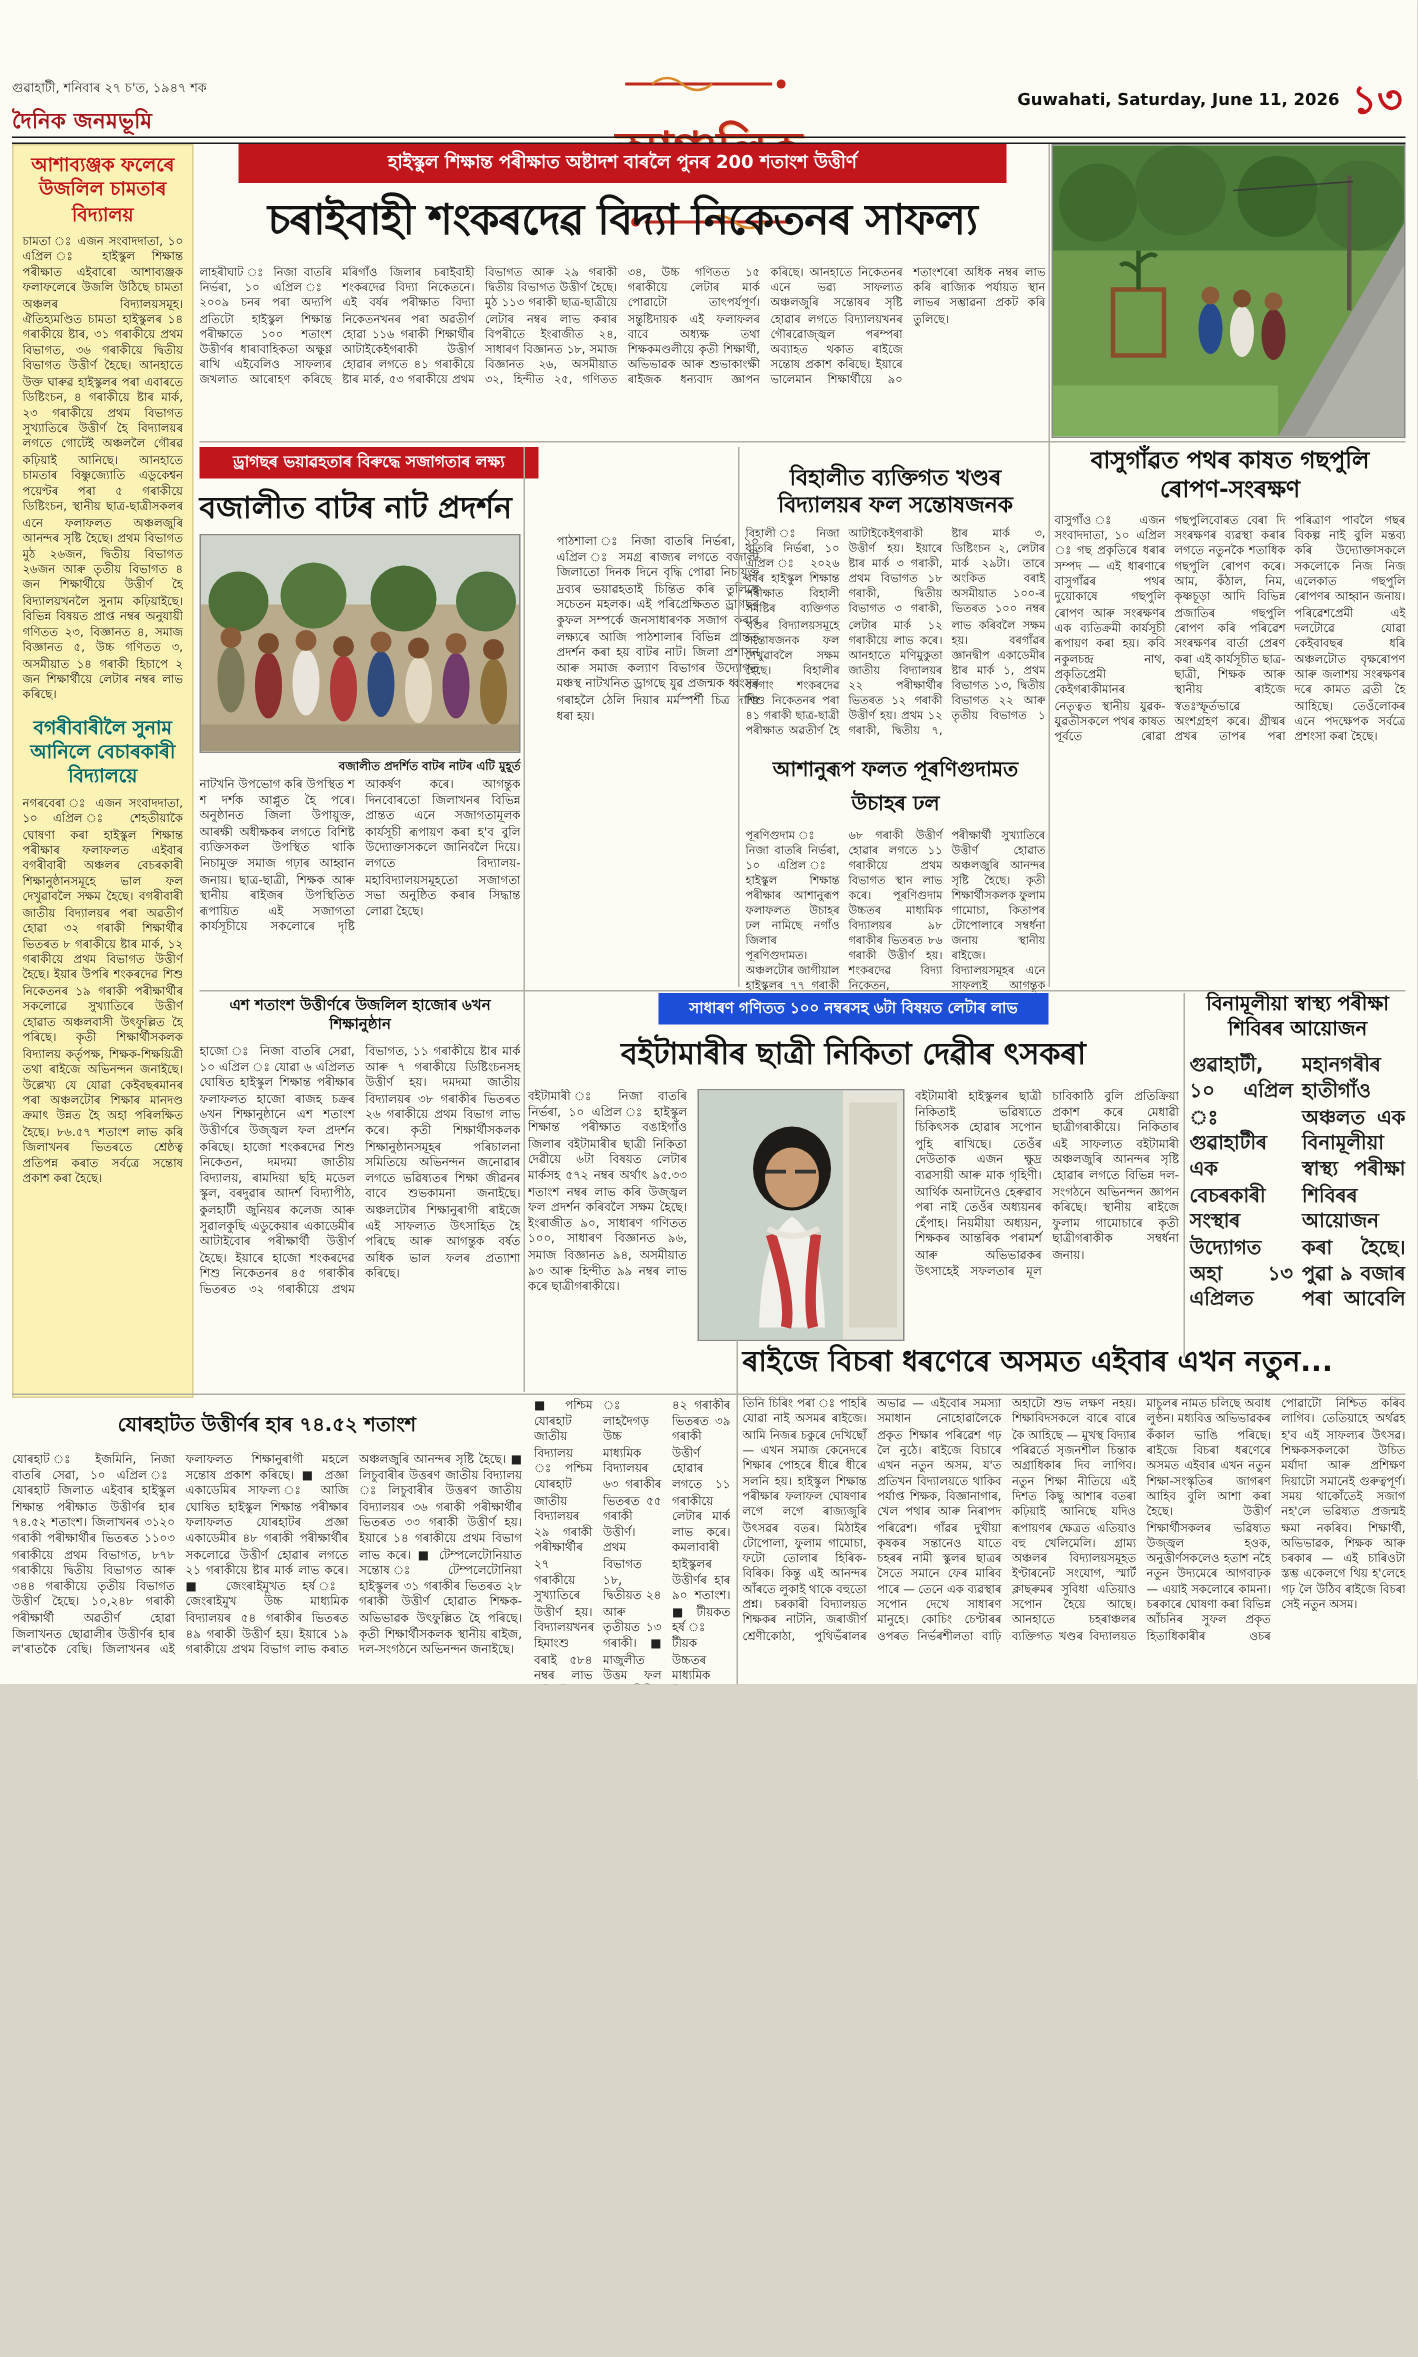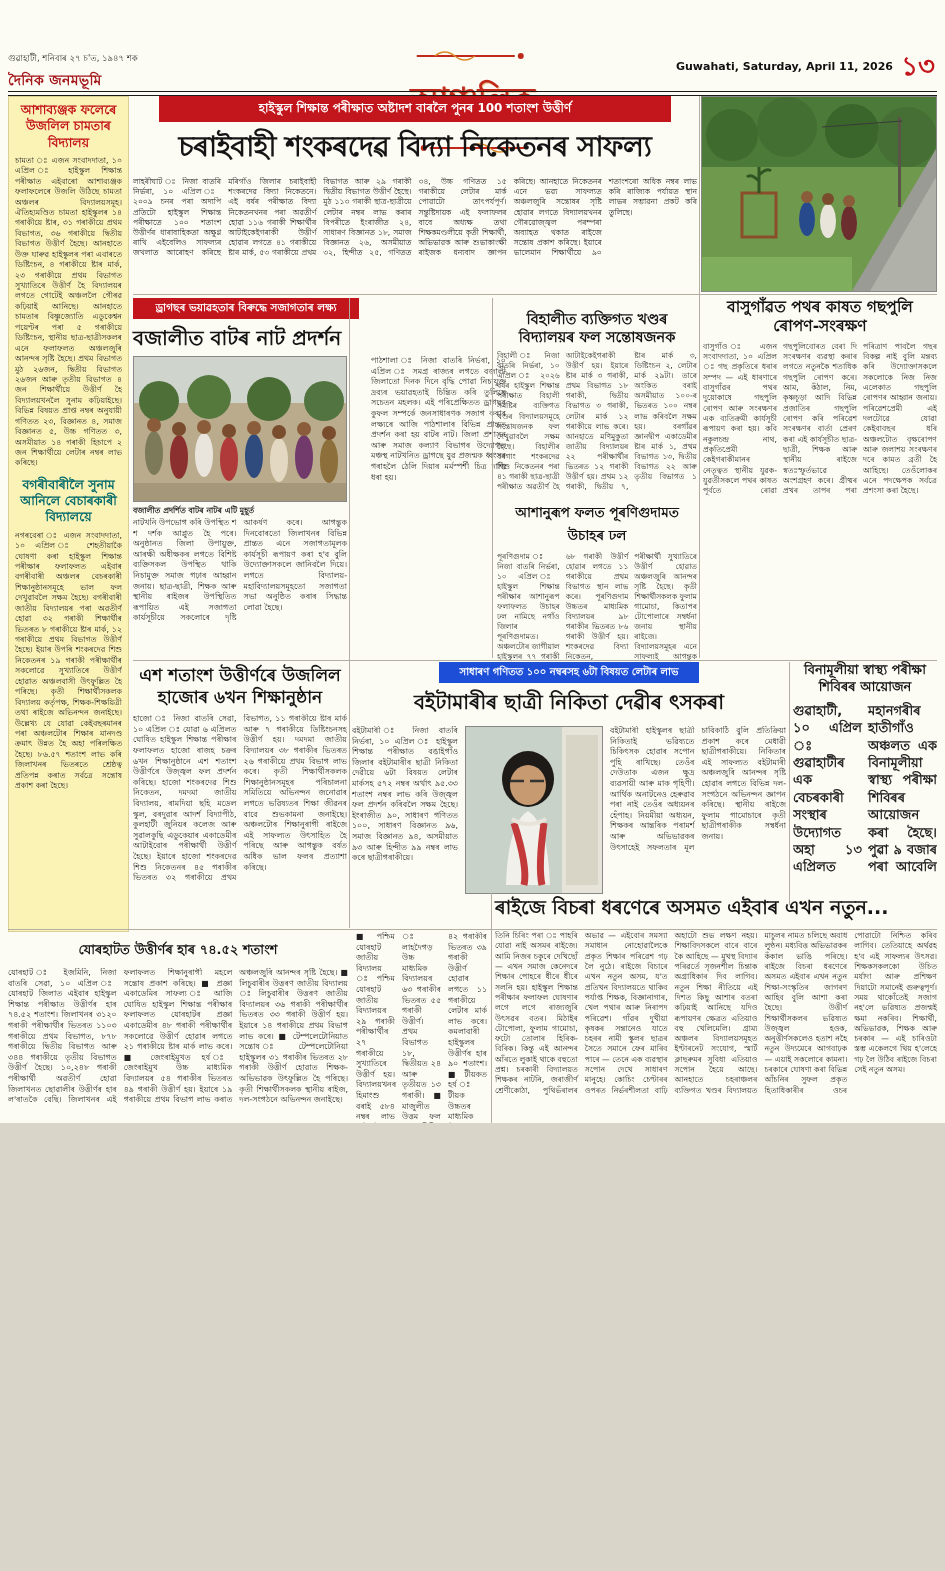--- a/index.html
+++ b/index.html
@@ -33,38 +33,38 @@
   .charaibahi h1{font-size:28px;font-weight:800;text-align:center;margin:3px 0 5px;letter-spacing:-.5px;}
   .charaibahi .art-body{column-count:6;column-gap:7px;height:116px;font-size:7.6px;}
   
   .photo{display:block;border:1px solid #888;box-sizing:border-box;}
   .photo-plantation{position:absolute;left:701px;top:96px;width:236px;height:196px;}
   
   .bajali{position:absolute;left:133px;top:298px;width:357px;height:360px;}
   .bajali .label{width:226px;background:#c3161c;color:#fff;font-size:10.5px;font-weight:700;text-align:center;padding:2px 0;}
   .bajali h2{font-size:20px;font-weight:800;margin:4px 0 4px;}
   .bajali .photo-wrap{position:absolute;left:0;top:58px;width:214px;height:146px;}
-  .bajali .caption{position:absolute;left:0;top:206px;width:214px;font-size:7.8px;font-weight:700;text-align:left;}
+  .bajali .caption{position:absolute;left:0;top:206px;width:214px;font-size:7.8px;font-weight:700;text-align:right;}
   .bajali .body-right{position:absolute;left:222px;top:58px;width:135px;height:298px;margin-left:16px;}
   .bajali .body-below{position:absolute;left:0;top:220px;width:214px;height:138px;column-count:2;column-gap:7px;}
   
   .bihali{position:absolute;left:497px;top:298px;width:200px;height:200px;}
   .bihali h2{font-size:14.5px;font-weight:800;text-align:center;margin:12px 0 5px;line-height:1.25;}
   .bihali .art-body{column-count:3;column-gap:6px;height:150px;font-size:7.5px;}
   
   .basugaon{position:absolute;left:703px;top:298px;width:234px;height:360px;}
   .basugaon h2{font-size:15.5px;font-weight:800;text-align:center;margin:0 0 5px;line-height:1.25;}
   .basugaon .art-body{column-count:3;column-gap:6px;height:306px;font-size:7.7px;}
   
   .purnigudam{position:absolute;left:497px;top:502px;width:200px;height:156px;}
   .purnigudam h2{font-size:13.5px;font-weight:800;text-align:center;margin:0 0 4px;}
   .purnigudam .art-body{column-count:3;column-gap:6px;height:124px;font-size:7.5px;}
   
   .hajo{position:absolute;left:133px;top:664px;width:214px;height:264px;}
-  .hajo h2{font-size:17px;font-weight:800;text-align:center;margin:0 0 6px;line-height:1.3;}
+  .hajo h2{font-size:10px;font-weight:800;text-align:center;margin:0 0 6px;line-height:1.3;}
   .hajo .art-body{column-count:2;column-gap:7px;height:216px;}
   
   .nikita{position:absolute;left:352px;top:662px;width:434px;height:243px;}
   .nikita .label{width:260px;margin:0 auto;background:#1d4ed8;color:#fff;font-size:10px;font-weight:700;text-align:center;padding:2px 0;}
   .nikita h2{font-size:20px;font-weight:800;text-align:center;margin:4px 0 6px;}
   .nikita .row{display:flex;gap:7px;height:168px;}
   .nikita .col-a{width:106px;flex:none;}
   .nikita .photo-wrap{width:138px;height:168px;flex:none;}
   .nikita .col-b{flex:1;column-count:2;column-gap:7px;}
   
@@ -100,34 +100,34 @@
         <path d="M20 8 q10 -8 20 0 q10 8 20 0" stroke="#d98a2b" stroke-width="1.5" fill="none"></path>
         <circle cx="106" cy="8" r="3" fill="#bf2a1d"></circle>
       </svg>
       <div class="section-title">আঞ্চলিক</div>
       <svg class="flourish" viewBox="0 0 115 16">
         <path d="M15 8 H113" stroke="#bf2a1d" stroke-width="2" fill="none"></path>
         <path d="M55 8 q10 -8 20 0 q10 8 20 0" stroke="#d98a2b" stroke-width="1.5" fill="none"></path>
         <circle cx="9" cy="8" r="3" fill="#bf2a1d"></circle>
       </svg>
     </div>
-    <div class="mh-right-date">Guwahati, Saturday, April 11, 2026</div>
+    <div class="mh-right-date">Guwahati, Saturday, June 11, 2026</div>
     <div class="page-num">১৩</div>
   </div>
   <div class="header-rule"></div>
 
   <section class="left-col">
     <h2 class="hl-red">আশাব্যঞ্জক ফলেৰে উজলিল চামতাৰ বিদ্যালয়</h2>
     <div class="art-body">চামতা ঃ এজন সংবাদদাতা, ১০ এপ্ৰিল ঃ হাইস্কুল শিক্ষান্ত পৰীক্ষাত এইবাৰো আশাব্যঞ্জক ফলাফলেৰে উজলি উঠিছে চামতা অঞ্চলৰ বিদ্যালয়সমূহ। ঐতিহ্যমণ্ডিত চামতা হাইস্কুলৰ ১৪ গৰাকীয়ে ষ্টাৰ, ৩১ গৰাকীয়ে প্ৰথম বিভাগত, ৩৬ গৰাকীয়ে দ্বিতীয় বিভাগত উত্তীৰ্ণ হৈছে। আনহাতে উক্ত ঘাৰুৱ হাইস্কুলৰ পৰা এবাৰতে ডিষ্টিংচন, ৪ গৰাকীয়ে ষ্টাৰ মাৰ্ক, ২৩ গৰাকীয়ে প্ৰথম বিভাগত সুখ্যাতিৰে উত্তীৰ্ণ হৈ বিদ্যালয়ৰ লগতে গোটেই অঞ্চললৈ গৌৰৱ কঢ়িয়াই আনিছে। আনহাতে চামতাৰ বিষ্ণুজ্যোতি এডুকেশ্বন পয়েণ্টৰ পৰা ৫ গৰাকীয়ে ডিষ্টিংচন, স্থানীয় ছাত্ৰ-ছাত্ৰীসকলৰ এনে ফলাফলত অঞ্চলজুৰি আনন্দৰ সৃষ্টি হৈছে। প্ৰথম বিভাগত মুঠ ২৬জন, দ্বিতীয় বিভাগত ২৬জন আৰু তৃতীয় বিভাগত ৪ জন শিক্ষাৰ্থীয়ে উত্তীৰ্ণ হৈ বিদ্যালয়খনলৈ সুনাম কঢ়িয়াইছে। বিভিন্ন বিষয়ত প্ৰাপ্ত নম্বৰ অনুযায়ী গণিতত ২৩, বিজ্ঞানত ৪, সমাজ বিজ্ঞানত ৫, উচ্চ গণিতত ৩, অসমীয়াত ১৪ গৰাকী হিচাপে ২ জন শিক্ষাৰ্থীয়ে লেটাৰ নম্বৰ লাভ কৰিছে।</div>
     <h2 class="hl-teal">বগৰীবাৰীলৈ সুনাম আনিলে বেচাৰকাৰী বিদ্যালয়ে</h2>
     <div class="art-body">নগৰবেৰা ঃ এজন সংবাদদাতা, ১০ এপ্ৰিল ঃ শেহতীয়াকৈ ঘোষণা কৰা হাইস্কুল শিক্ষান্ত পৰীক্ষাৰ ফলাফলত এইবাৰ বগৰীবাৰী অঞ্চলৰ বেচৰকাৰী শিক্ষানুষ্ঠানসমূহে ভাল ফল দেখুৱাবলৈ সক্ষম হৈছে। বগৰীবাৰী জাতীয় বিদ্যালয়ৰ পৰা অৱতীৰ্ণ হোৱা ৩২ গৰাকী শিক্ষাৰ্থীৰ ভিতৰত ৮ গৰাকীয়ে ষ্টাৰ মাৰ্ক, ১২ গৰাকীয়ে প্ৰথম বিভাগত উত্তীৰ্ণ হৈছে। ইয়াৰ উপৰি শংকৰদেৱ শিশু নিকেতনৰ ১৯ গৰাকী পৰীক্ষাৰ্থীৰ সকলোৱে সুখ্যাতিৰে উত্তীৰ্ণ হোৱাত অঞ্চলবাসী উৎফুল্লিত হৈ পৰিছে। কৃতী শিক্ষাৰ্থীসকলক বিদ্যালয় কৰ্তৃপক্ষ, শিক্ষক-শিক্ষয়িত্ৰী তথা ৰাইজে অভিনন্দন জনাইছে। উল্লেখ্য যে যোৱা কেইবছৰমানৰ পৰা অঞ্চলটোৰ শিক্ষাৰ মানদণ্ড ক্ৰমাৎ উন্নত হৈ অহা পৰিলক্ষিত হৈছে। ৮৬.৫৭ শতাংশ লাভ কৰি জিলাখনৰ ভিতৰতে শ্ৰেষ্ঠত্ব প্ৰতিপন্ন কৰাত সৰ্বত্ৰে সন্তোষ প্ৰকাশ কৰা হৈছে।</div>
   </section>
 
   <section class="charaibahi">
-    <div class="banner">হাইস্কুল শিক্ষান্ত পৰীক্ষাত অষ্টাদশ বাৰলৈ পুনৰ 100 শতাংশ উত্তীৰ্ণ</div>
+    <div class="banner">হাইস্কুল শিক্ষান্ত পৰীক্ষাত অষ্টাদশ বাৰলৈ পুনৰ 200 শতাংশ উত্তীৰ্ণ</div>
     <h1>চৰাইবাহী শংকৰদেৱ বিদ্যা নিকেতনৰ সাফল্য</h1>
     <div class="art-body">লাহৰীঘাট ঃ নিজা বাতৰি নিৰ্ভৰা, ১০ এপ্ৰিল ঃ ২০০৯ চনৰ পৰা অদ্যপি প্ৰতিটো হাইস্কুল শিক্ষান্ত পৰীক্ষাতে ১০০ শতাংশ উত্তীৰ্ণৰ ধাৰাবাহিকতা অক্ষুণ্ণ ৰাখি এইবেলিও সাফল্যৰ জখলাত আৰোহণ কৰিছে মৰিগাঁও জিলাৰ চৰাইবাহী শংকৰদেৱ বিদ্যা নিকেতনে। এই বৰ্ষৰ পৰীক্ষাত বিদ্যা নিকেতনখনৰ পৰা অৱতীৰ্ণ হোৱা ১১৬ গৰাকী শিক্ষাৰ্থীৰ আটাইকেইগৰাকী উত্তীৰ্ণ হোৱাৰ লগতে ৪১ গৰাকীয়ে ষ্টাৰ মাৰ্ক, ৫৩ গৰাকীয়ে প্ৰথম বিভাগত আৰু ২৯ গৰাকী দ্বিতীয় বিভাগত উত্তীৰ্ণ হৈছে। মুঠ ১১৩ গৰাকী ছাত্ৰ-ছাত্ৰীয়ে লেটাৰ নম্বৰ লাভ কৰাৰ বিপৰীতে ইংৰাজীত ২৪, সাধাৰণ বিজ্ঞানত ১৮, সমাজ বিজ্ঞানত ২৬, অসমীয়াত ৩২, হিন্দীত ২৫, গণিতত ৩৪, উচ্চ গণিতত ১৫ গৰাকীয়ে লেটাৰ মাৰ্ক পোৱাটো তাৎপৰ্যপূৰ্ণ। সন্তুষ্টিদায়ক এই ফলাফলৰ বাবে অধ্যক্ষ তথা শিক্ষকমণ্ডলীয়ে কৃতী শিক্ষাৰ্থী, অভিভাৱক আৰু শুভাকাংক্ষী ৰাইজক ধন্যবাদ জ্ঞাপন কৰিছে। আনহাতে নিকেতনৰ এনে ভৱ্য সাফল্যত অঞ্চলজুৰি সন্তোষৰ সৃষ্টি হোৱাৰ লগতে বিদ্যালয়খনৰ গৌৰৱোজ্জ্বল পৰম্পৰা অব্যাহত থকাত ৰাইজে সন্তোষ প্ৰকাশ কৰিছে। ইয়াৰে ভালেমান শিক্ষাৰ্থীয়ে ৯০ শতাংশৰো অধিক নম্বৰ লাভ কৰি ৰাজ্যিক পৰ্যায়ত স্থান লাভৰ সম্ভাৱনা প্ৰকট কৰি তুলিছে।</div>
   </section>
 
   <figure class="photo photo-plantation" style="margin:0">
     <svg width="234" height="194" viewBox="0 0 234 194">
       <rect width="234" height="194" fill="#6f9a4e"></rect>
       <rect width="234" height="70" fill="#4c7a38"></rect>
       <circle cx="30" cy="38" r="26" fill="#3f6b2e"></circle>
       <circle cx="85" cy="30" r="30" fill="#446f33"></circle>

